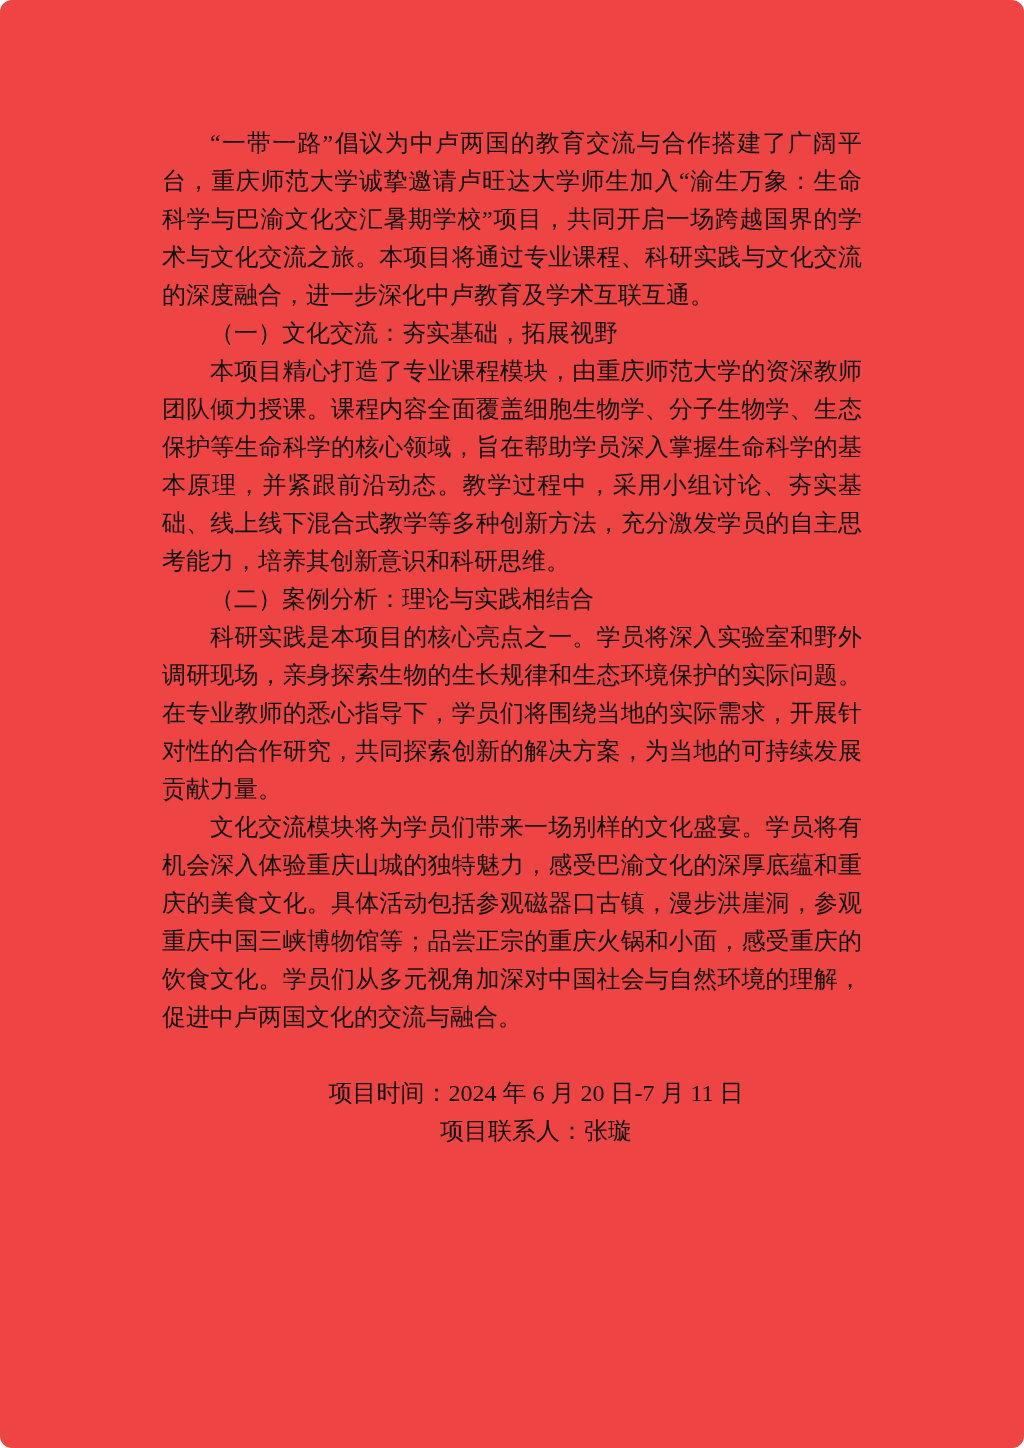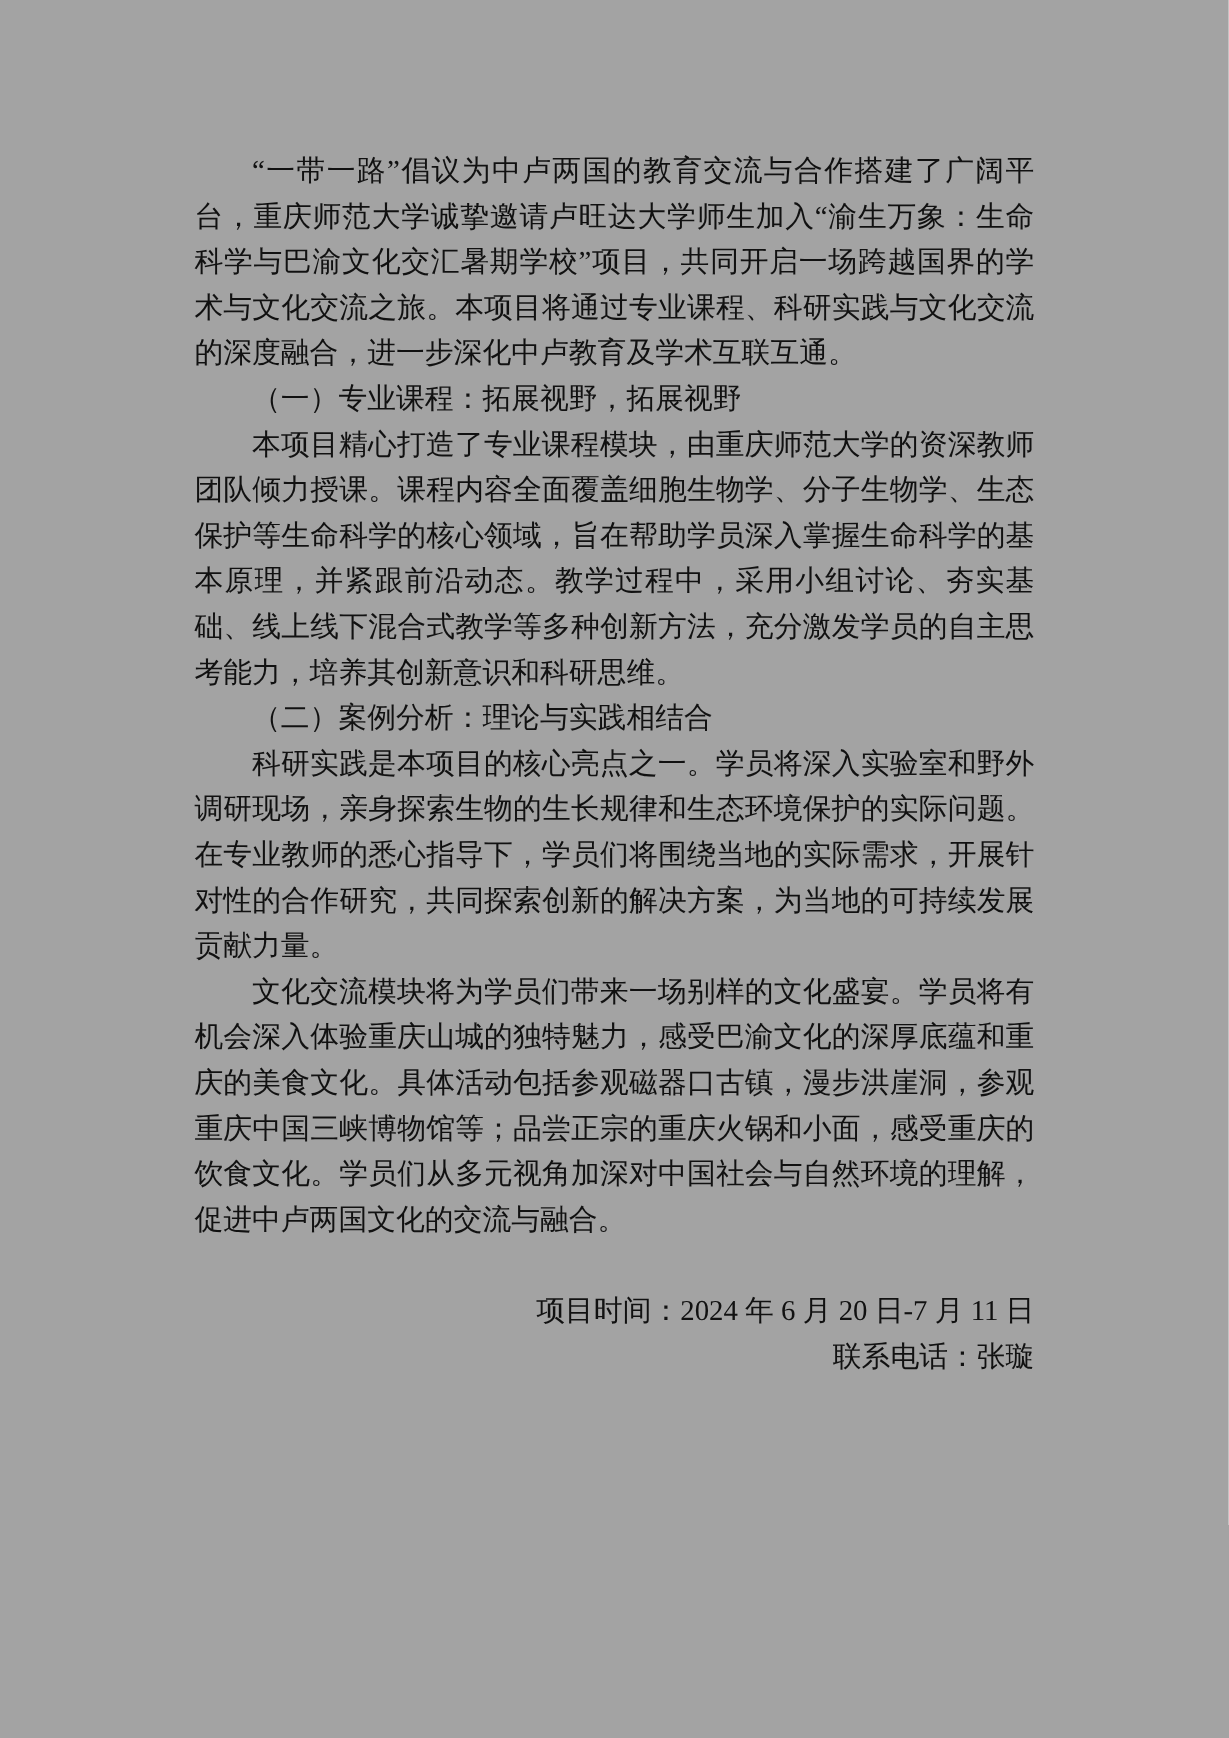--- a/index.html
+++ b/index.html
@@ -9,21 +9,22 @@
   }
   body {
     width: 1024px;
     height: 1448px;
     position: relative;
     overflow: hidden;
   }
   .page {
     position: absolute;
     inset: 0;
-    background: #a3a3a3;
+    background: #ef4444;
+    border-radius: 12px;
   }
   .doc {
     position: absolute;
     left: 162px;
     top: 124px;
     width: 700px;
     font-family: "Liberation Serif", "DejaVu Serif", serif;
     font-size: 24px;
     line-height: 38px;
     color: #111111;
@@ -36,34 +37,34 @@
   }
   .doc p.body {
     text-align: justify;
     text-justify: inter-character;
   }
   .doc p.heading {
     text-align: left;
     font-weight: normal;
   }
   .doc p.info {
-    text-align: right;
+    text-align: center;
   }
   .doc p.blank {
     min-height: 38px;
   }
 </style>
 </head>
 <body>
 
 <div class="page">
   <div class="doc">
     <p class="body">“一带一路”倡议为中卢两国的教育交流与合作搭建了广阔平台，重庆师范大学诚挚邀请卢旺达大学师生加入“渝生万象：生命科学与巴渝文化交汇暑期学校”项目，共同开启一场跨越国界的学术与文化交流之旅。本项目将通过专业课程、科研实践与文化交流的深度融合，进一步深化中卢教育及学术互联互通。</p>
-    <p class="heading">（一）专业课程：拓展视野，拓展视野</p>
+    <p class="heading">（一）文化交流：夯实基础，拓展视野</p>
     <p class="body">本项目精心打造了专业课程模块，由重庆师范大学的资深教师团队倾力授课。课程内容全面覆盖细胞生物学、分子生物学、生态保护等生命科学的核心领域，旨在帮助学员深入掌握生命科学的基本原理，并紧跟前沿动态。教学过程中，采用小组讨论、夯实基础、线上线下混合式教学等多种创新方法，充分激发学员的自主思考能力，培养其创新意识和科研思维。</p>
     <p class="heading">（二）案例分析：理论与实践相结合</p>
     <p class="body">科研实践是本项目的核心亮点之一。学员将深入实验室和野外调研现场，亲身探索生物的生长规律和生态环境保护的实际问题。在专业教师的悉心指导下，学员们将围绕当地的实际需求，开展针对性的合作研究，共同探索创新的解决方案，为当地的可持续发展贡献力量。</p>
     <p class="body">文化交流模块将为学员们带来一场别样的文化盛宴。学员将有机会深入体验重庆山城的独特魅力，感受巴渝文化的深厚底蕴和重庆的美食文化。具体活动包括参观磁器口古镇，漫步洪崖洞，参观重庆中国三峡博物馆等；品尝正宗的重庆火锅和小面，感受重庆的饮食文化。学员们从多元视角加深对中国社会与自然环境的理解，促进中卢两国文化的交流与融合。</p>
     <p class="blank"></p>
     <p class="info">项目时间：2024 年 6 月 20 日-7 月 11 日</p>
-    <p class="info">联系电话：张璇</p>
+    <p class="info">项目联系人：张璇</p>
   </div>
 </div>
 
 </body></html>

